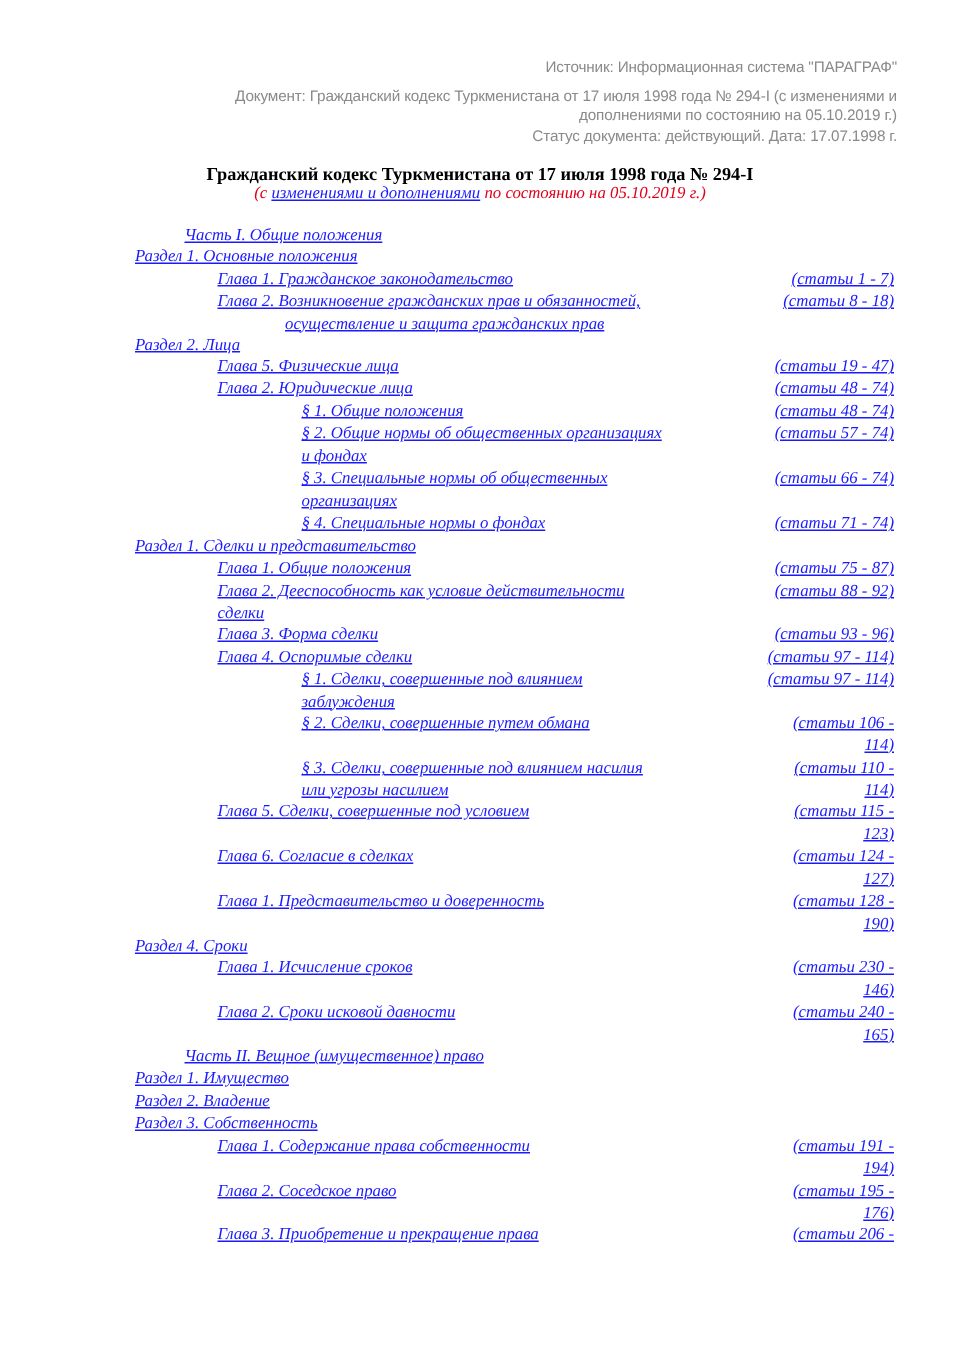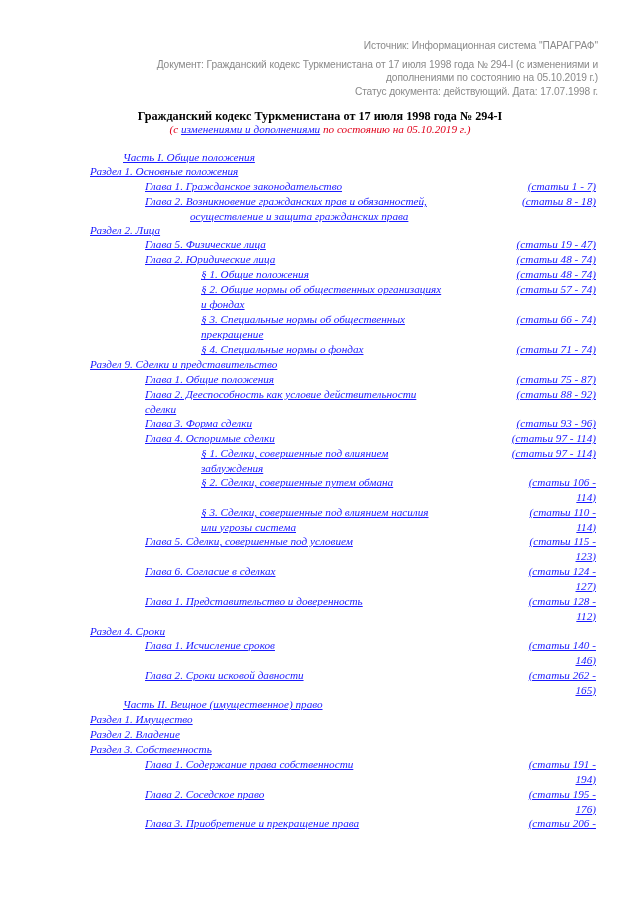--- a/index.html
+++ b/index.html
@@ -33,21 +33,21 @@
     </div>
     <div class="row" style="top: 15px; left: 0px; width: 640px;">
       <a class="lbl" style="left:90px;top:0">Раздел 1. Основные положения</a>
     </div>
     <div class="row" style="top: 30px; left: 0px; width: 640px;">
       <a class="lbl" style="left:145px;top:0">Глава 1. Гражданское законодательство</a>
       <a class="ref" style="top:0">(статьи 1 - 7)</a>
     </div>
     <div class="row" style="top: 45px; left: 0px; width: 640px;">
       <a class="lbl" style="left:145px;top:0">Глава 2. Возникновение гражданских прав и обязанностей,</a>
-      <a class="lbl" style="left:190px;top:14.5px">осуществление и защита гражданских права</a>
+      <a class="lbl" style="left:190px;top:14.5px">осуществление и защита гражданских прав</a>
       <a class="ref" style="top:0">(статьи 8 - 18)</a>
     </div>
     <div class="row" style="top: 74px; left: 0px; width: 640px;">
       <a class="lbl" style="left:90px;top:0">Раздел 2. Лица</a>
     </div>
     <div class="row" style="top: 88px; left: 0px; width: 640px;">
       <a class="lbl" style="left:145px;top:0">Глава 5. Физические лица</a>
       <a class="ref" style="top:0">(статьи 19 - 47)</a>
     </div>
     <div class="row" style="top: 103px; left: 0px; width: 640px;">
@@ -58,29 +58,29 @@
       <a class="lbl" style="left:201px;top:0">§ 1. Общие положения</a>
       <a class="ref" style="top:0">(статьи 48 - 74)</a>
     </div>
     <div class="row" style="top: 133px; left: 0px; width: 640px;">
       <a class="lbl" style="left:201px;top:0">§ 2. Общие нормы об общественных организациях</a>
       <a class="lbl" style="left:201px;top:14.5px">и фондах</a>
       <a class="ref" style="top:0">(статьи 57 - 74)</a>
     </div>
     <div class="row" style="top: 163px; left: 0px; width: 640px;">
       <a class="lbl" style="left:201px;top:0">§ 3. Специальные нормы об общественных</a>
-      <a class="lbl" style="left:201px;top:14.5px">прекращение</a>
+      <a class="lbl" style="left:201px;top:14.5px">организациях</a>
       <a class="ref" style="top:0">(статьи 66 - 74)</a>
     </div>
     <div class="row" style="top: 193px; left: 0px; width: 640px;">
       <a class="lbl" style="left:201px;top:0">§ 4. Специальные нормы о фондах</a>
       <a class="ref" style="top:0">(статьи 71 - 74)</a>
     </div>
     <div class="row" style="top: 208px; left: 0px; width: 640px;">
-      <a class="lbl" style="left:90px;top:0">Раздел 9. Сделки и представительство</a>
+      <a class="lbl" style="left:90px;top:0">Раздел 1. Сделки и представительство</a>
     </div>
     <div class="row" style="top: 223px; left: 0px; width: 640px;">
       <a class="lbl" style="left:145px;top:0">Глава 1. Общие положения</a>
       <a class="ref" style="top:0">(статьи 75 - 87)</a>
     </div>
     <div class="row" style="top: 238px; left: 0px; width: 640px;">
       <a class="lbl" style="left:145px;top:0">Глава 2. Дееспособность как условие действительности</a>
       <a class="lbl" style="left:145px;top:14.5px">сделки</a>
       <a class="ref" style="top:0">(статьи 88 - 92)</a>
     </div>
@@ -97,50 +97,50 @@
       <a class="lbl" style="left:201px;top:14.5px">заблуждения</a>
       <a class="ref" style="top:0">(статьи 97 - 114)</a>
     </div>
     <div class="row" style="top: 326px; left: 0px; width: 640px;">
       <a class="lbl" style="left:201px;top:0">§ 2. Сделки, совершенные путем обмана</a>
       <a class="ref" style="top:0">(статьи 106 -</a>
       <a class="ref" style="top:14.5px">114)</a>
     </div>
     <div class="row" style="top: 356px; left: 0px; width: 640px;">
       <a class="lbl" style="left:201px;top:0">§ 3. Сделки, совершенные под влиянием насилия</a>
-      <a class="lbl" style="left:201px;top:14.5px">или угрозы система</a>
+      <a class="lbl" style="left:201px;top:14.5px">или угрозы насилием</a>
       <a class="ref" style="top:0">(статьи 110 -</a>
       <a class="ref" style="top:14.5px">114)</a>
     </div>
     <div class="row" style="top: 385px; left: 0px; width: 640px;">
       <a class="lbl" style="left:145px;top:0">Глава 5. Сделки, совершенные под условием</a>
       <a class="ref" style="top:0">(статьи 115 -</a>
       <a class="ref" style="top:14.5px">123)</a>
     </div>
     <div class="row" style="top: 415px; left: 0px; width: 640px;">
       <a class="lbl" style="left:145px;top:0">Глава 6. Согласие в сделках</a>
       <a class="ref" style="top:0">(статьи 124 -</a>
       <a class="ref" style="top:14.5px">127)</a>
     </div>
     <div class="row" style="top: 445px; left: 0px; width: 640px;">
       <a class="lbl" style="left:145px;top:0">Глава 1. Представительство и доверенность</a>
       <a class="ref" style="top:0">(статьи 128 -</a>
-      <a class="ref" style="top:14.5px">112)</a>
+      <a class="ref" style="top:14.5px">190)</a>
     </div>
     <div class="row" style="top: 475px; left: 0px; width: 640px;">
       <a class="lbl" style="left:90px;top:0">Раздел 4. Сроки</a>
     </div>
     <div class="row" style="top: 489px; left: 0px; width: 640px;">
       <a class="lbl" style="left:145px;top:0">Глава 1. Исчисление сроков</a>
-      <a class="ref" style="top:0">(статьи 140 -</a>
+      <a class="ref" style="top:0">(статьи 230 -</a>
       <a class="ref" style="top:14.5px">146)</a>
     </div>
     <div class="row" style="top: 519px; left: 0px; width: 640px;">
       <a class="lbl" style="left:145px;top:0">Глава 2. Сроки исковой давности</a>
-      <a class="ref" style="top:0">(статьи 262 -</a>
+      <a class="ref" style="top:0">(статьи 240 -</a>
       <a class="ref" style="top:14.5px">165)</a>
     </div>
     <div class="row" style="top: 548px; left: 0px; width: 640px;">
       <a class="lbl" style="left:123px;top:0">Часть II. Вещное (имущественное) право</a>
     </div>
     <div class="row" style="top: 563px; left: 0px; width: 640px;">
       <a class="lbl" style="left:90px;top:0">Раздел 1. Имущество</a>
     </div>
     <div class="row" style="top: 578px; left: 0px; width: 640px;">
       <a class="lbl" style="left:90px;top:0">Раздел 2. Владение</a>

